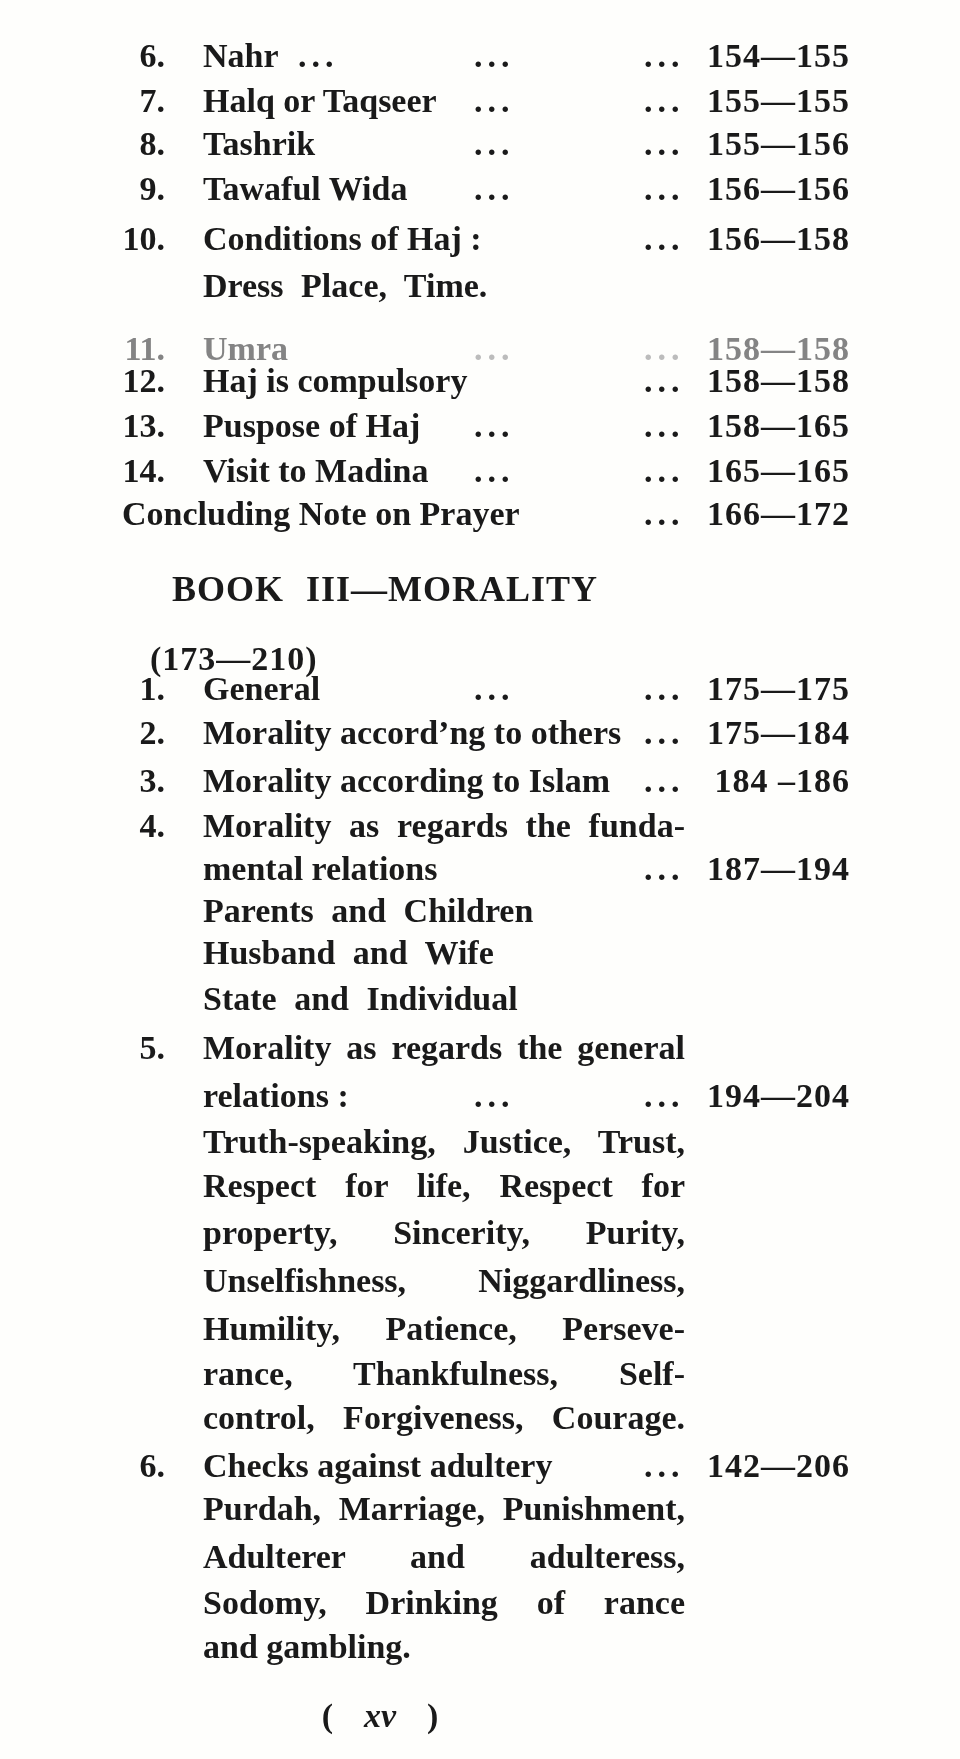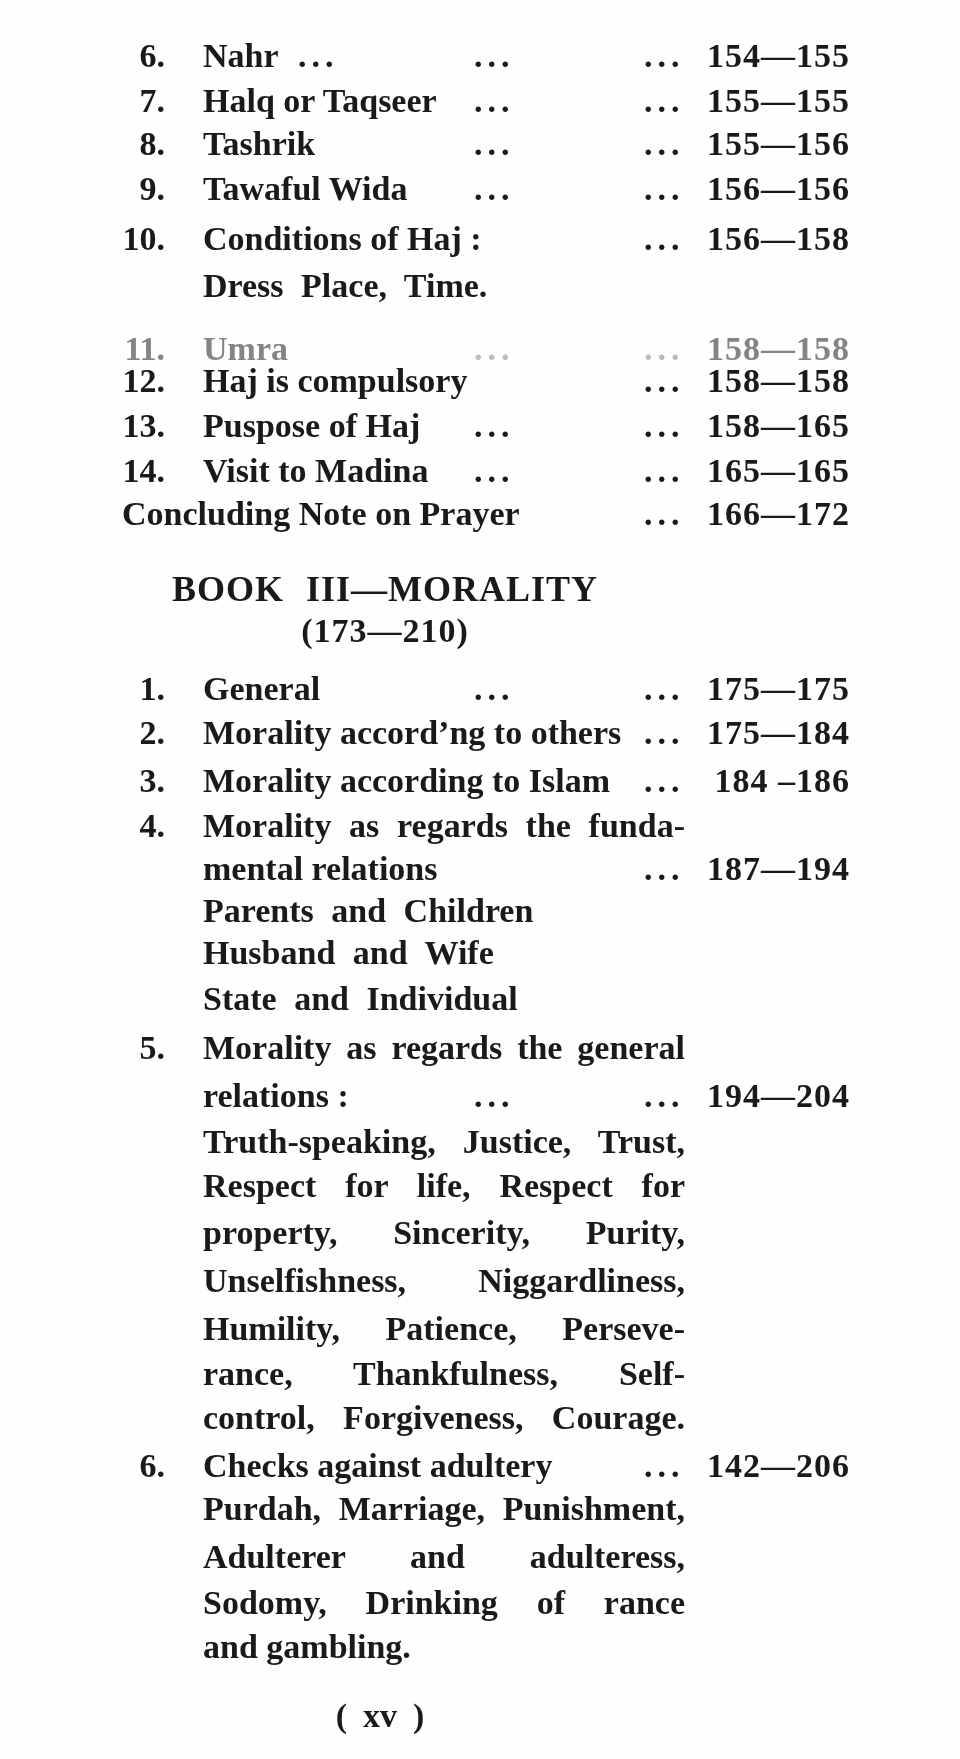--- a/index.html
+++ b/index.html
@@ -25,28 +25,29 @@
   .pages{position:absolute;left:698px;width:152px;text-align:right;letter-spacing:1px;}
   .faded{color:#848484;}
   .faded .dots{color:#bcbcbc;}
   .heading{
     position:absolute;left:150px;width:470px;
     text-align:center;font-size:36px;font-weight:700;line-height:1;
     word-spacing:12px;letter-spacing:1px;
   }
   .subheading{
     position:absolute;left:150px;width:470px;
-    text-align:center;font-size:34px;font-weight:700;line-height:1;
+    text-align:left;font-size:34px;font-weight:700;line-height:1;
     letter-spacing:1px;
+    margin-top:28px;
   }
   .footer{
     position:absolute;left:260px;width:240px;top:1699px;
     text-align:center;font-size:34px;font-weight:700;line-height:1;
   }
-  .footer .roman{margin:0 16px;}
+  .footer .roman{font-style:italic;margin:0 31px;}
 </style>
 </head>
 <body>
 
 <div class="page">
 
   <div class="line" style="top:39px">
     <span class="num">6.</span>
     <span class="title">Nahr</span>
     <span class="dots a">...</span>

